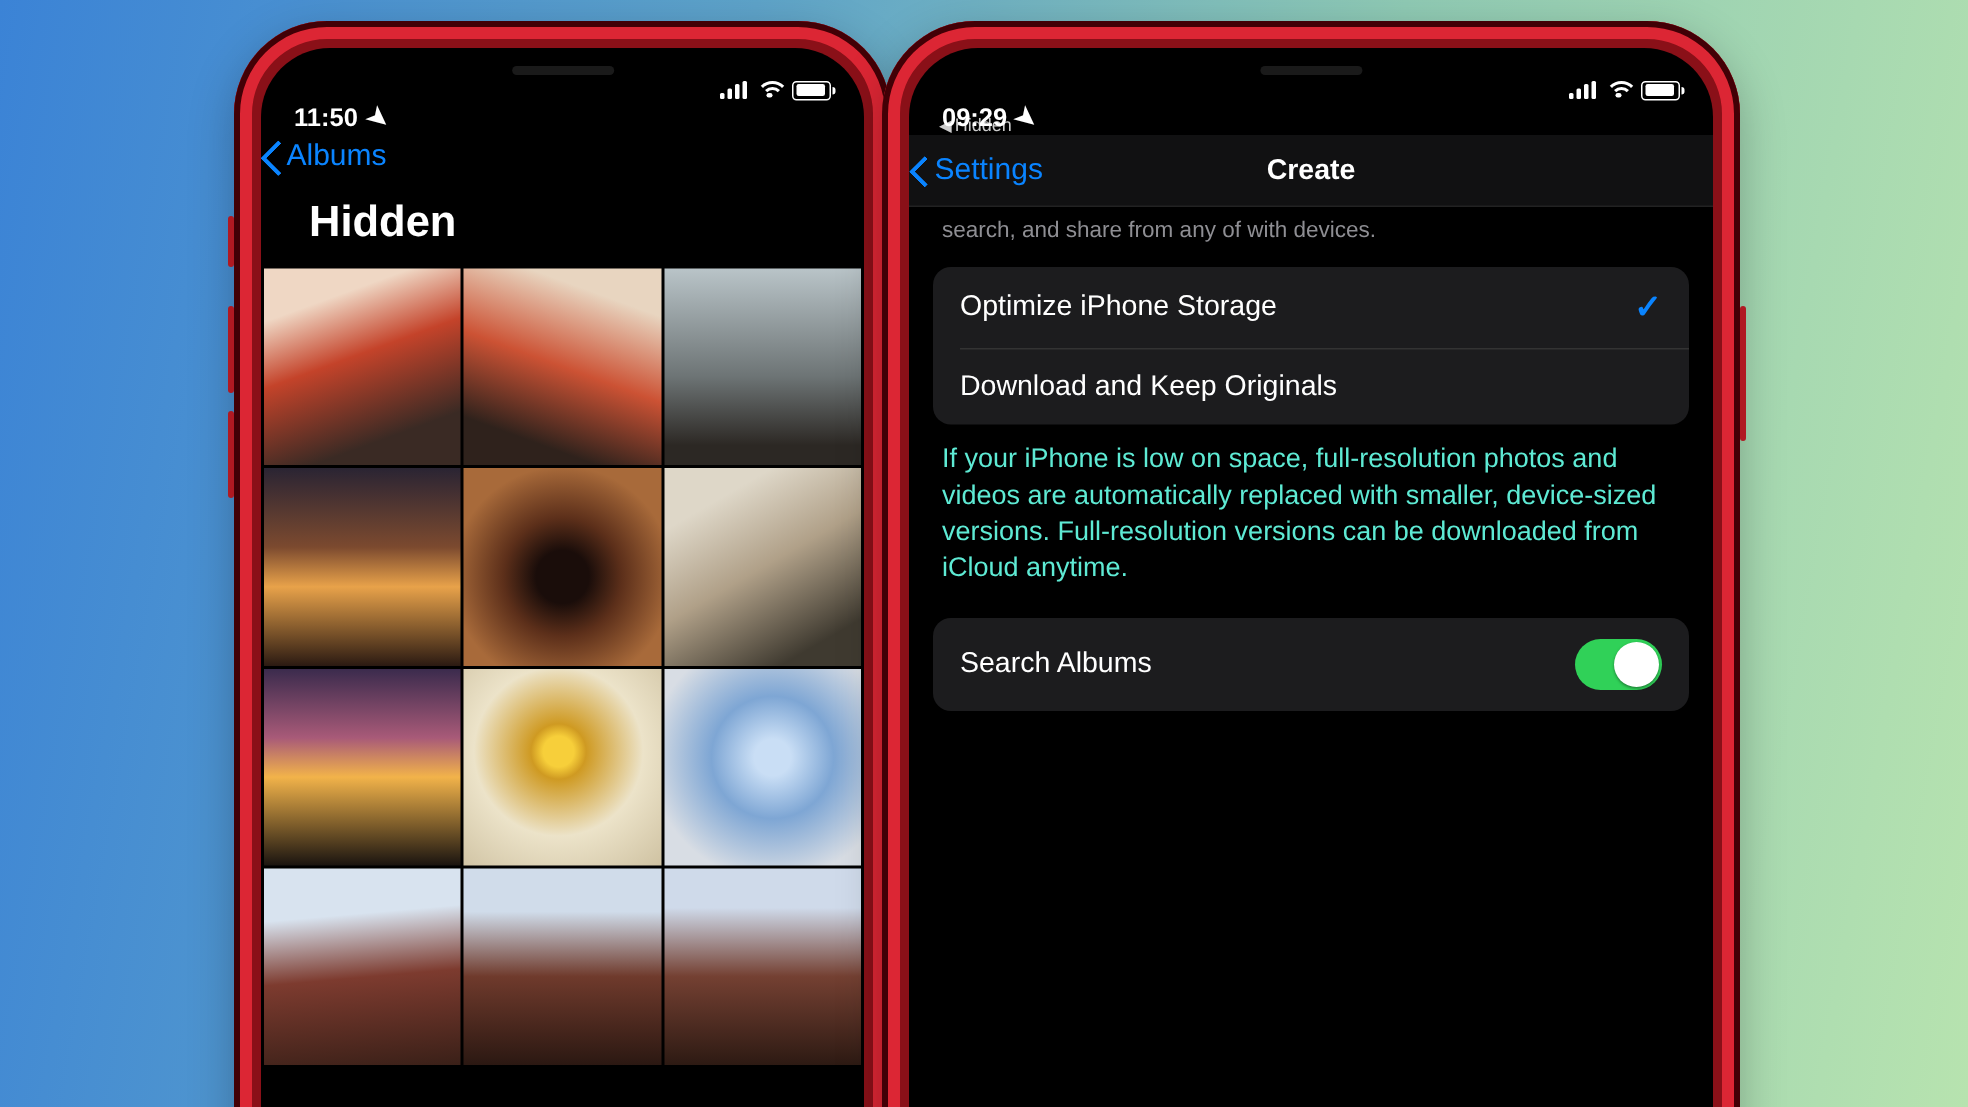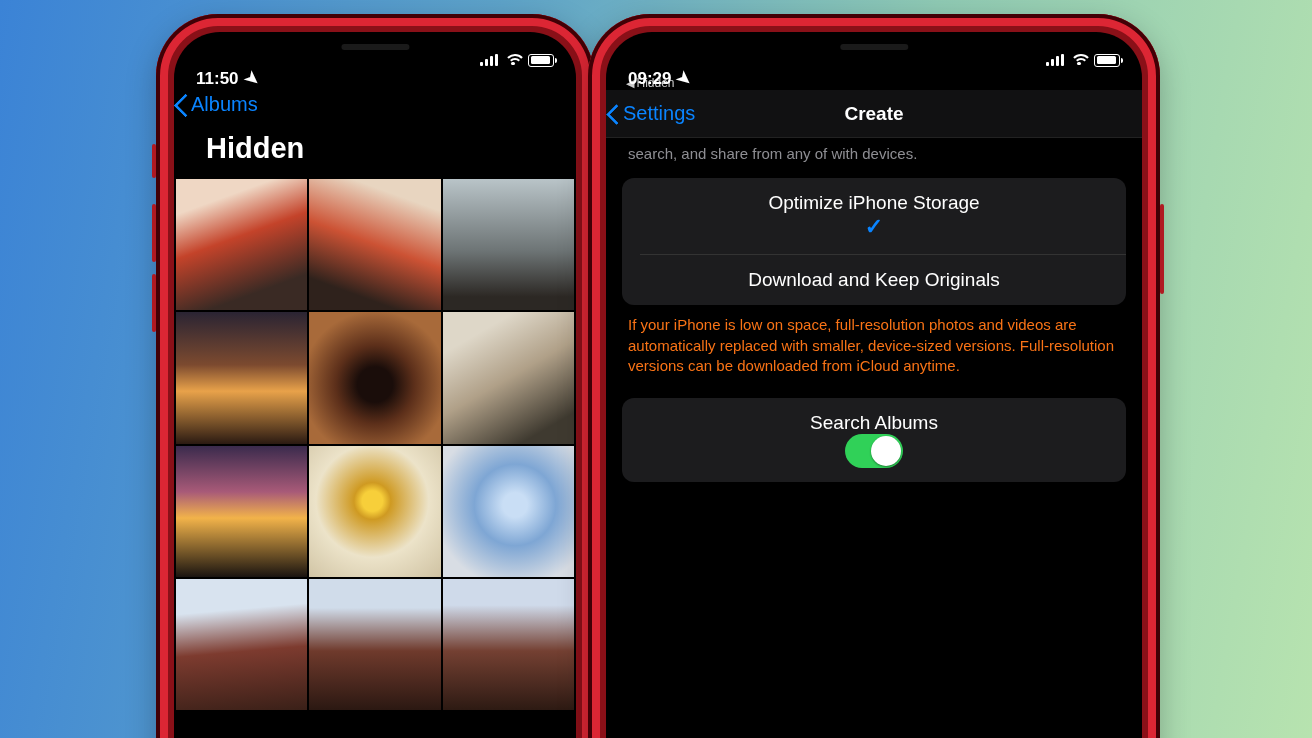--- a/index.html
+++ b/index.html
@@ -89,24 +89,24 @@
   .t7{background:linear-gradient(180deg,#3b2b4d 0%,#a85a78 35%,#f2b34a 55%,#1a1410 100%);}
   .t8{background:radial-gradient(circle at 48% 42%,#f7cf3a 10%,#cf9a22 18%,#ece3c9 55%,#cfc2a2 100%);}
   .t9{background:radial-gradient(circle at 55% 45%,#c9def5 12%,#7ea6d4 40%,#d8dde4 80%);}
   .t10{background:linear-gradient(175deg,#d8e3ef 25%,#7d3b2f 55%,#3a2018 100%);}
   .t11{background:linear-gradient(180deg,#d0dcea 22%,#6f3a2c 55%,#2b1812 100%);}
   .t12{background:linear-gradient(180deg,#cfdaea 20%,#744032 55%,#2d1a13 100%);}
 
   
   .section-desc-top { color:#8e8e93; font-size:15px; padding: 6px 22px 14px; line-height:1.35;}
   .group { margin:0 16px; background:#1c1c1e; border-radius:12px; overflow:hidden;}
-  .row { display:flex; align-items:center; justify-content:space-between; padding:14px 18px; font-size:19px;flex-direction:column; }
+  .row { display:flex; align-items:center; justify-content:space-between; padding:14px 18px; font-size:19px; }
   .sep { height:1px; background:#333; margin-left:18px;}
   .check { color:#0a84ff; font-size:22px; font-weight:700;}
-  .section-desc { color:#f97316; font-size:15px; padding: 10px 22px 22px; line-height:1.35;}
+  .section-desc { color:#5eead4; font-size:18px; padding: 10px 22px 22px; line-height:1.35;}
 
   .toggle { width:58px; height:34px; border-radius:17px; position:relative; }
   .toggle.on { background:#30d158; }
   .toggle .knob { position:absolute; width:30px; height:30px; background:#fff; border-radius:50%; top:2px; right:2px; box-shadow:0 1px 2px rgba(0,0,0,.4);}
 
   .navback-big .chevron-left::before{ width:14px; height:14px; border-width:3.5px;}
 </style>
 </head>
 <body>
 

